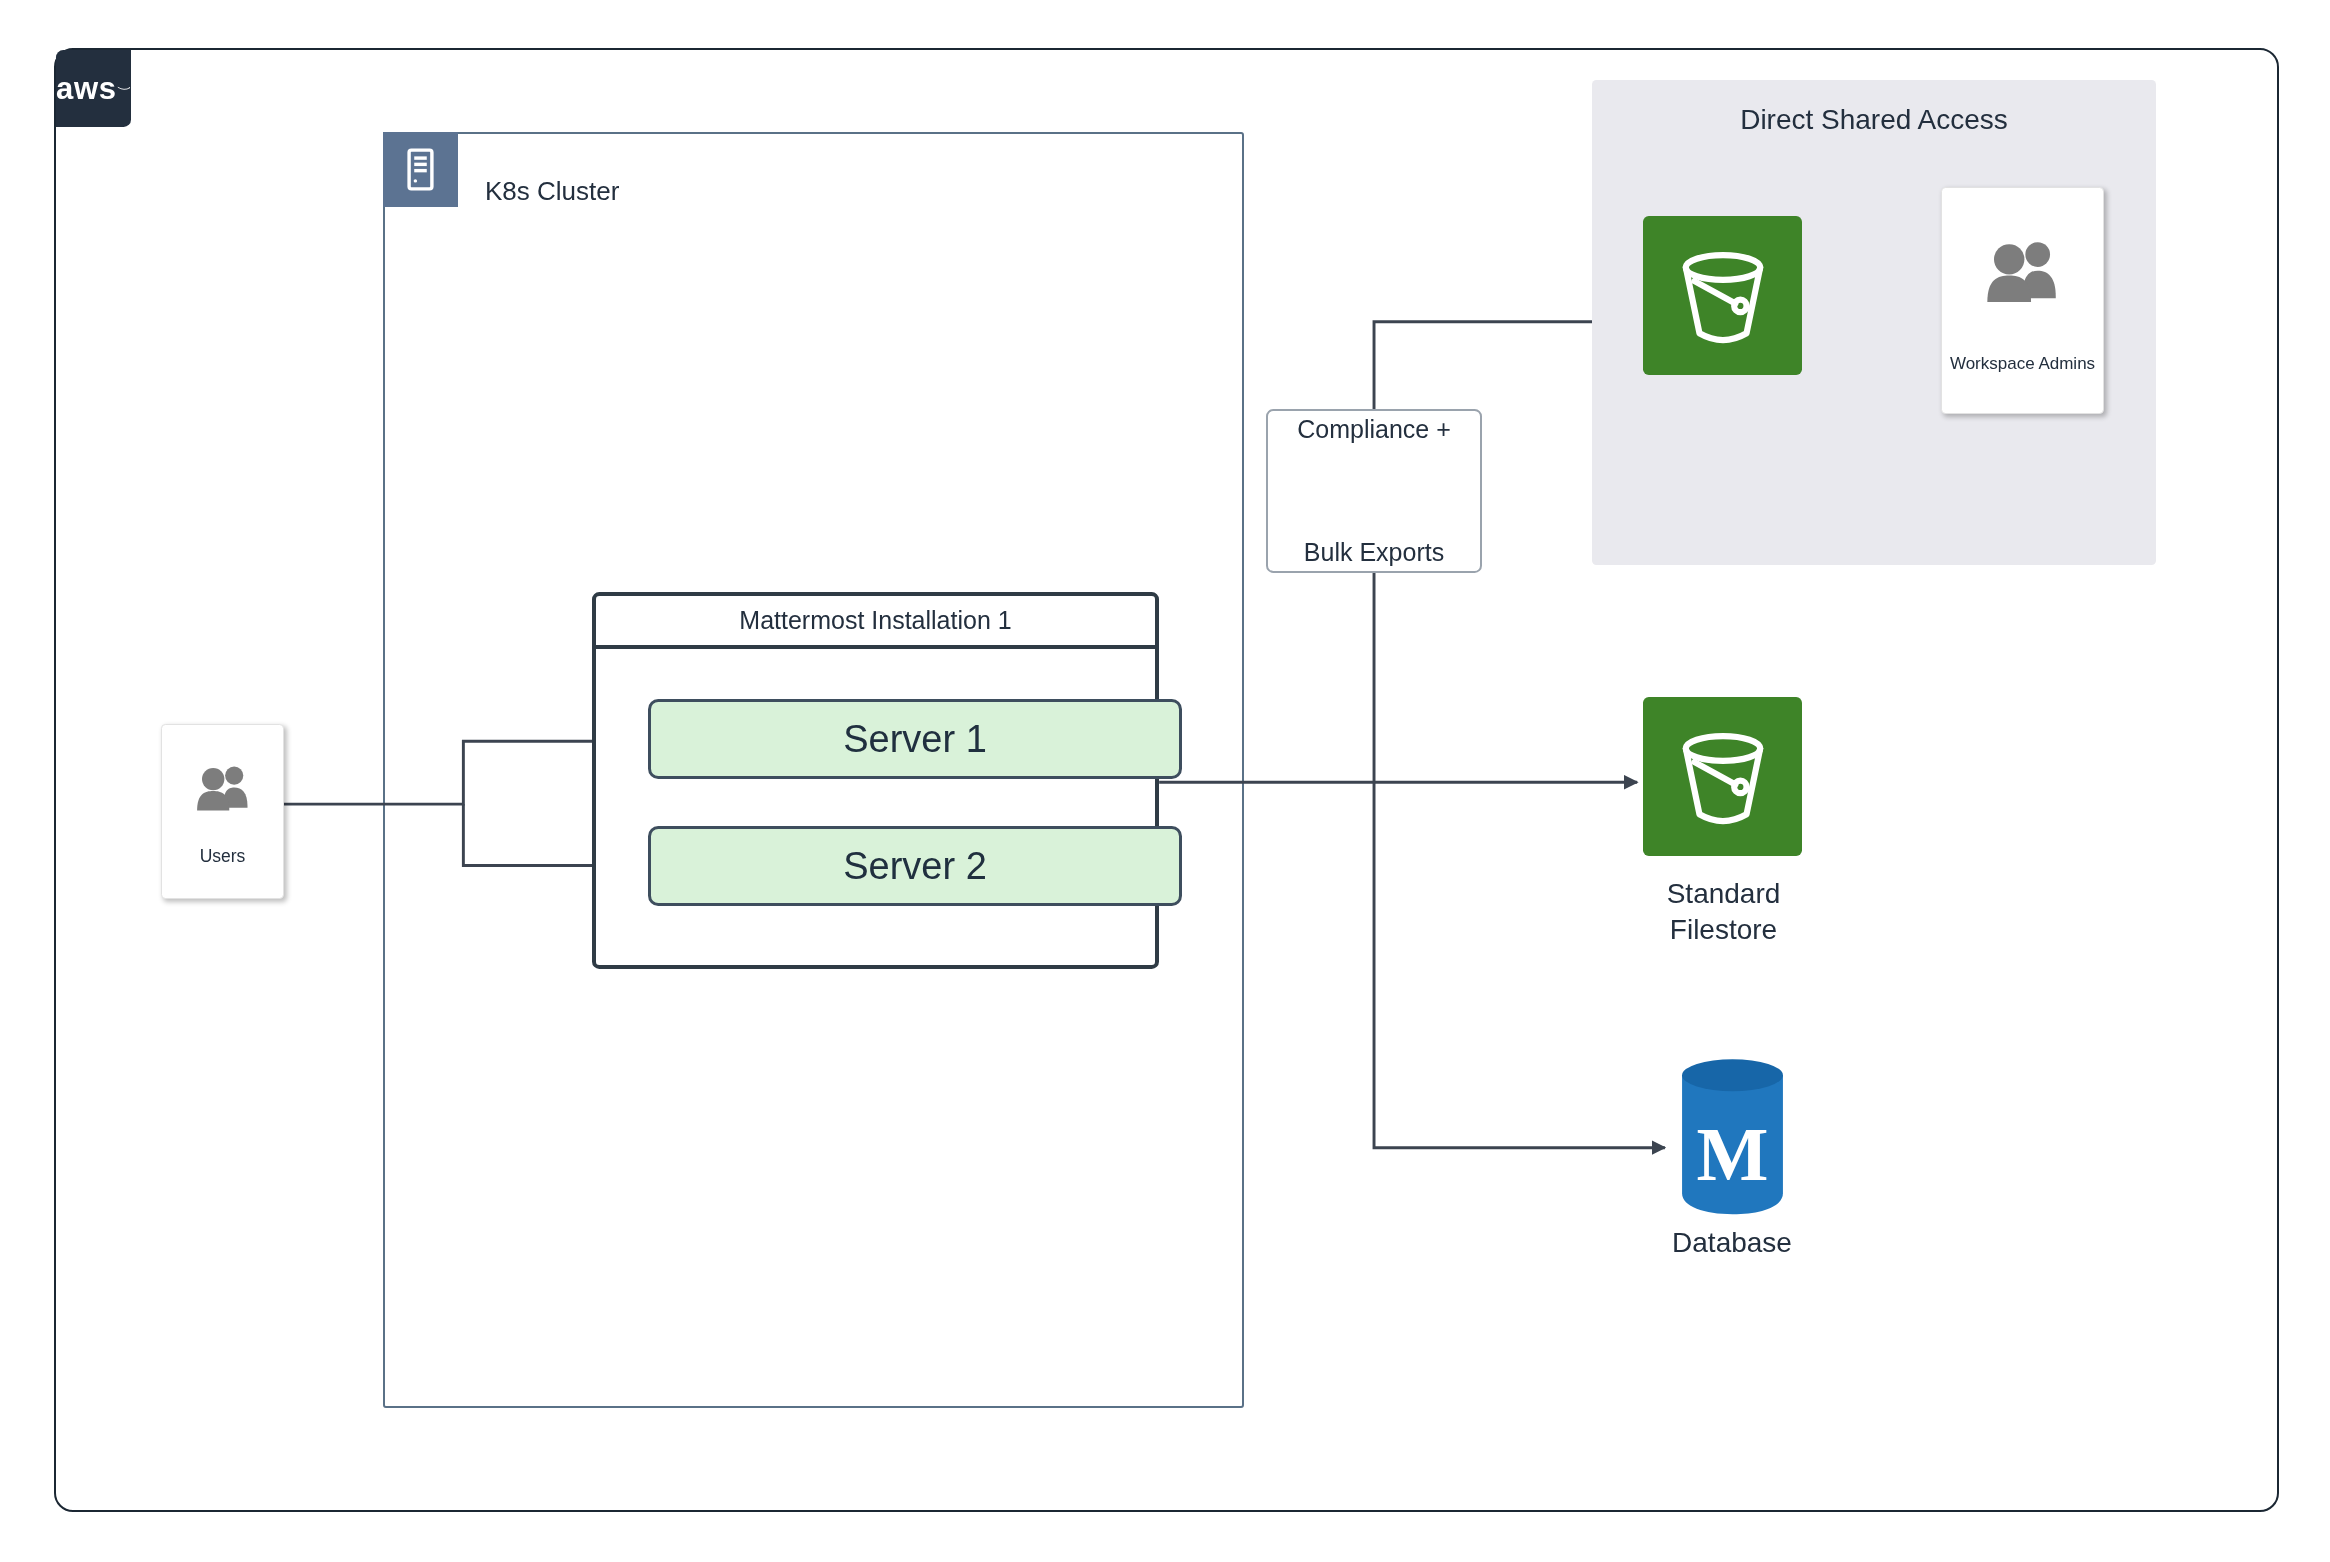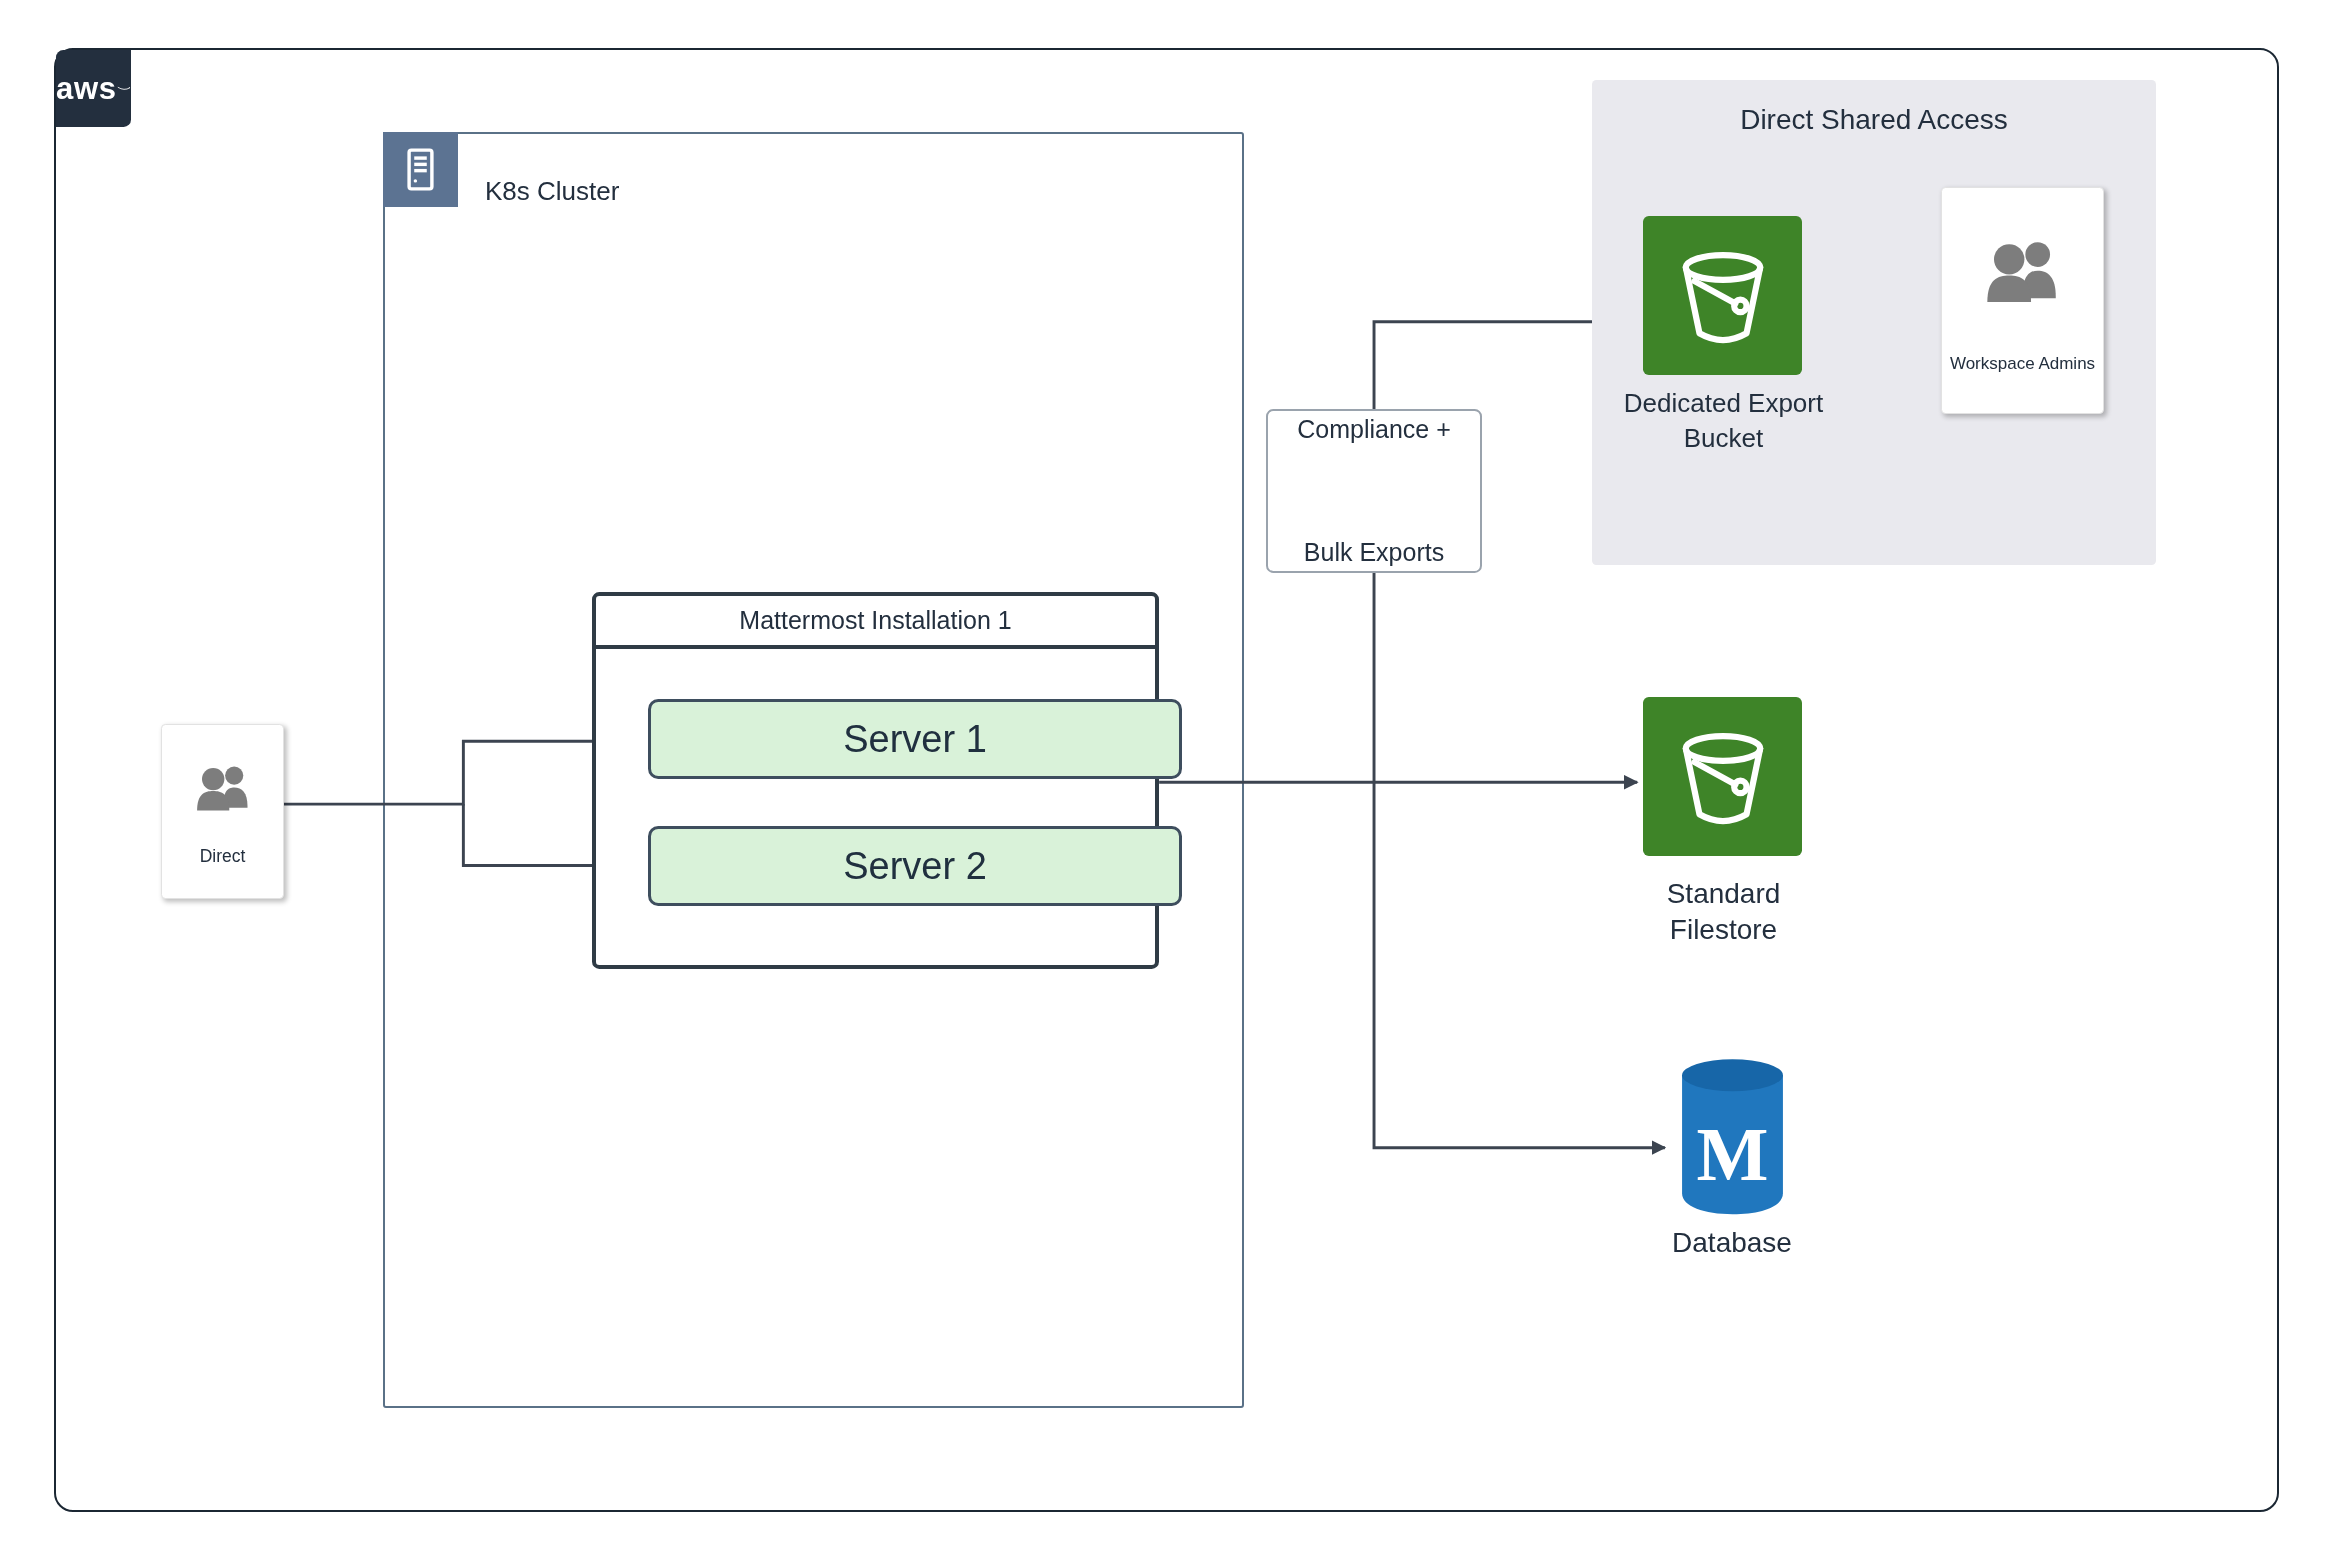--- a/index.html
+++ b/index.html
@@ -181,21 +181,21 @@
 
   <div class="abs person-card" id="users-card">
     <svg viewBox="0 0 100 100">
       <g fill="#7D7D7D">
         <circle cx="66" cy="28" r="13"></circle>
         <path d="M50 74 C50 50 57 45 66 45 C77 45 85 52 85 72 L85 74 Z"></path>
         <circle cx="36" cy="33" r="16"></circle>
         <path d="M13 78 C13 54 24 50 36 50 C48 50 59 54 59 78 Z"></path>
       </g>
     </svg>
-    <div id="users-label">Direct</div>
+    <div id="users-label">Users</div>
   </div>
 
   <div class="abs" id="mattermost-box"></div>
   <div class="abs" id="mattermost-title">Mattermost Installation 1</div>
   <div class="abs" id="mattermost-divider"></div>
   <div class="abs server-box" id="server-1">
     <span>Server 1</span>
   </div>
   <div class="abs server-box" id="server-2">
     <span>Server 2</span>
@@ -209,24 +209,20 @@
   <div class="abs" id="dsa-panel"></div>
   <div class="abs" id="dsa-title">Direct Shared Access</div>
 
   <div class="abs bucket" id="export-bucket">
     <svg viewBox="0 0 100 100" fill="none" stroke="#ffffff" stroke-width="5" stroke-linecap="round" stroke-linejoin="round">
       <ellipse cx="50" cy="27" rx="30" ry="10"></ellipse>
       <path d="M20 27 L31 80 Q50 91 69 80 L80 27"></path>
       <path d="M27 38 L60 56"></path>
       <circle cx="64" cy="58" r="5"></circle>
     </svg>
-  </div>
-  <div class="abs" id="export-bucket-label">
-    <div>Dedicated Export</div>
-    <div>Bucket</div>
   </div>
 
   <div class="abs person-card" id="admins-card">
     <svg viewBox="0 0 100 100">
       <g fill="#7D7D7D">
         <circle cx="66" cy="28" r="13"></circle>
         <path d="M50 74 C50 50 57 45 66 45 C77 45 85 52 85 72 L85 74 Z"></path>
         <circle cx="36" cy="33" r="16"></circle>
         <path d="M13 78 C13 54 24 50 36 50 C48 50 59 54 59 78 Z"></path>
       </g>

